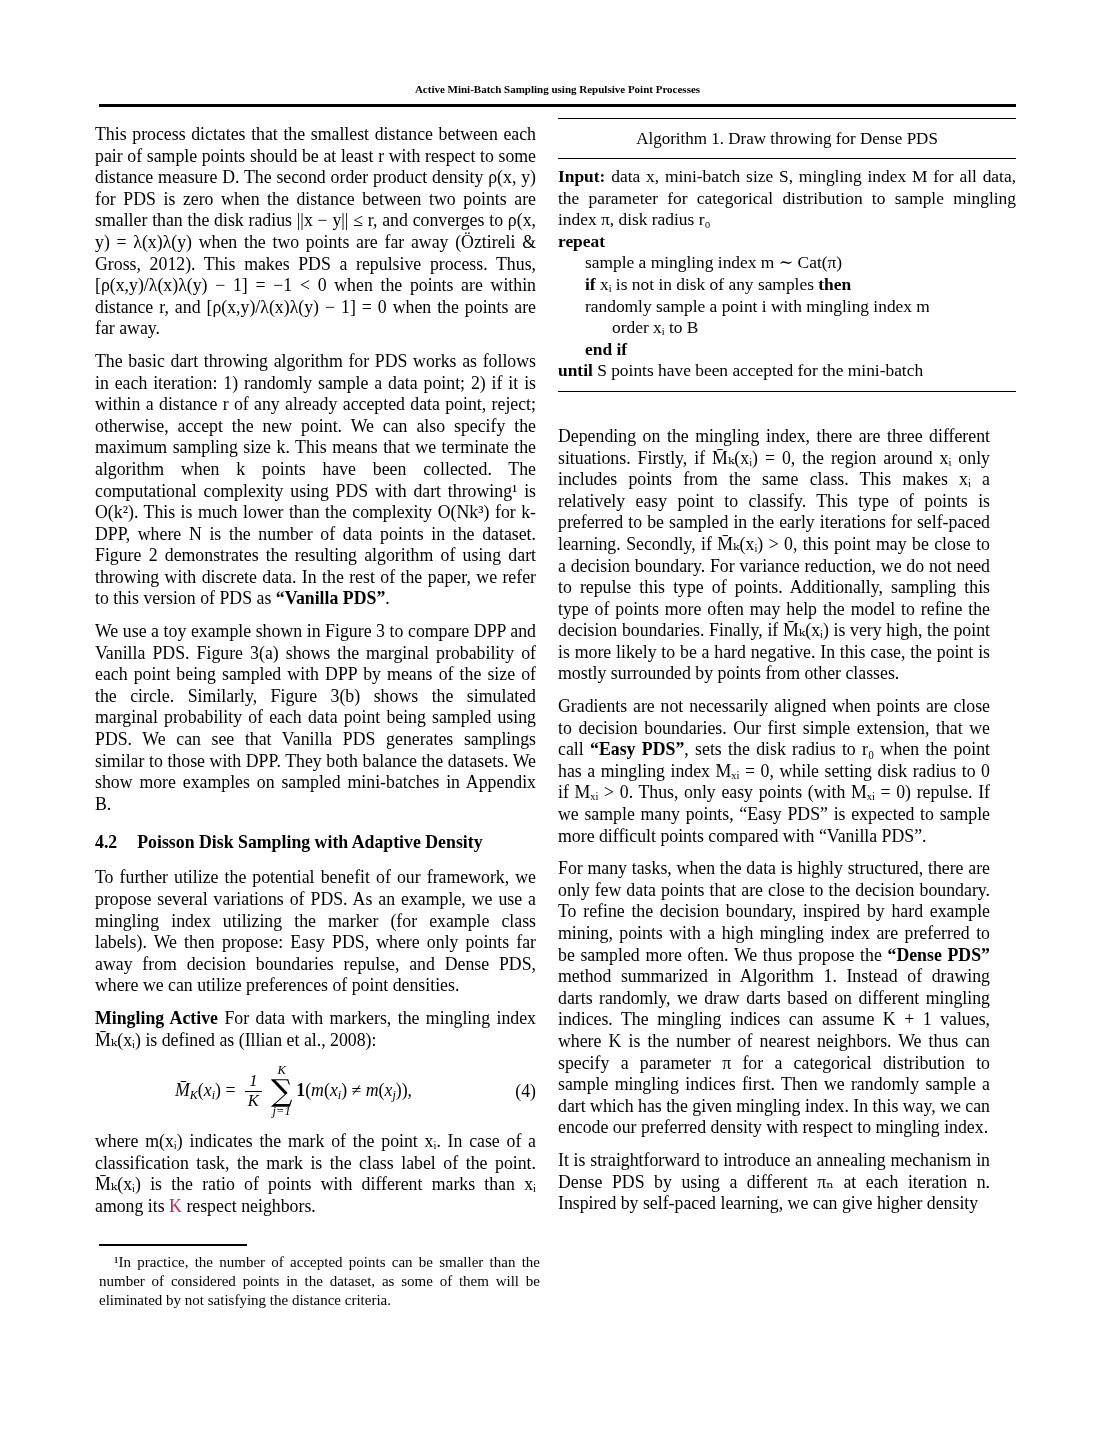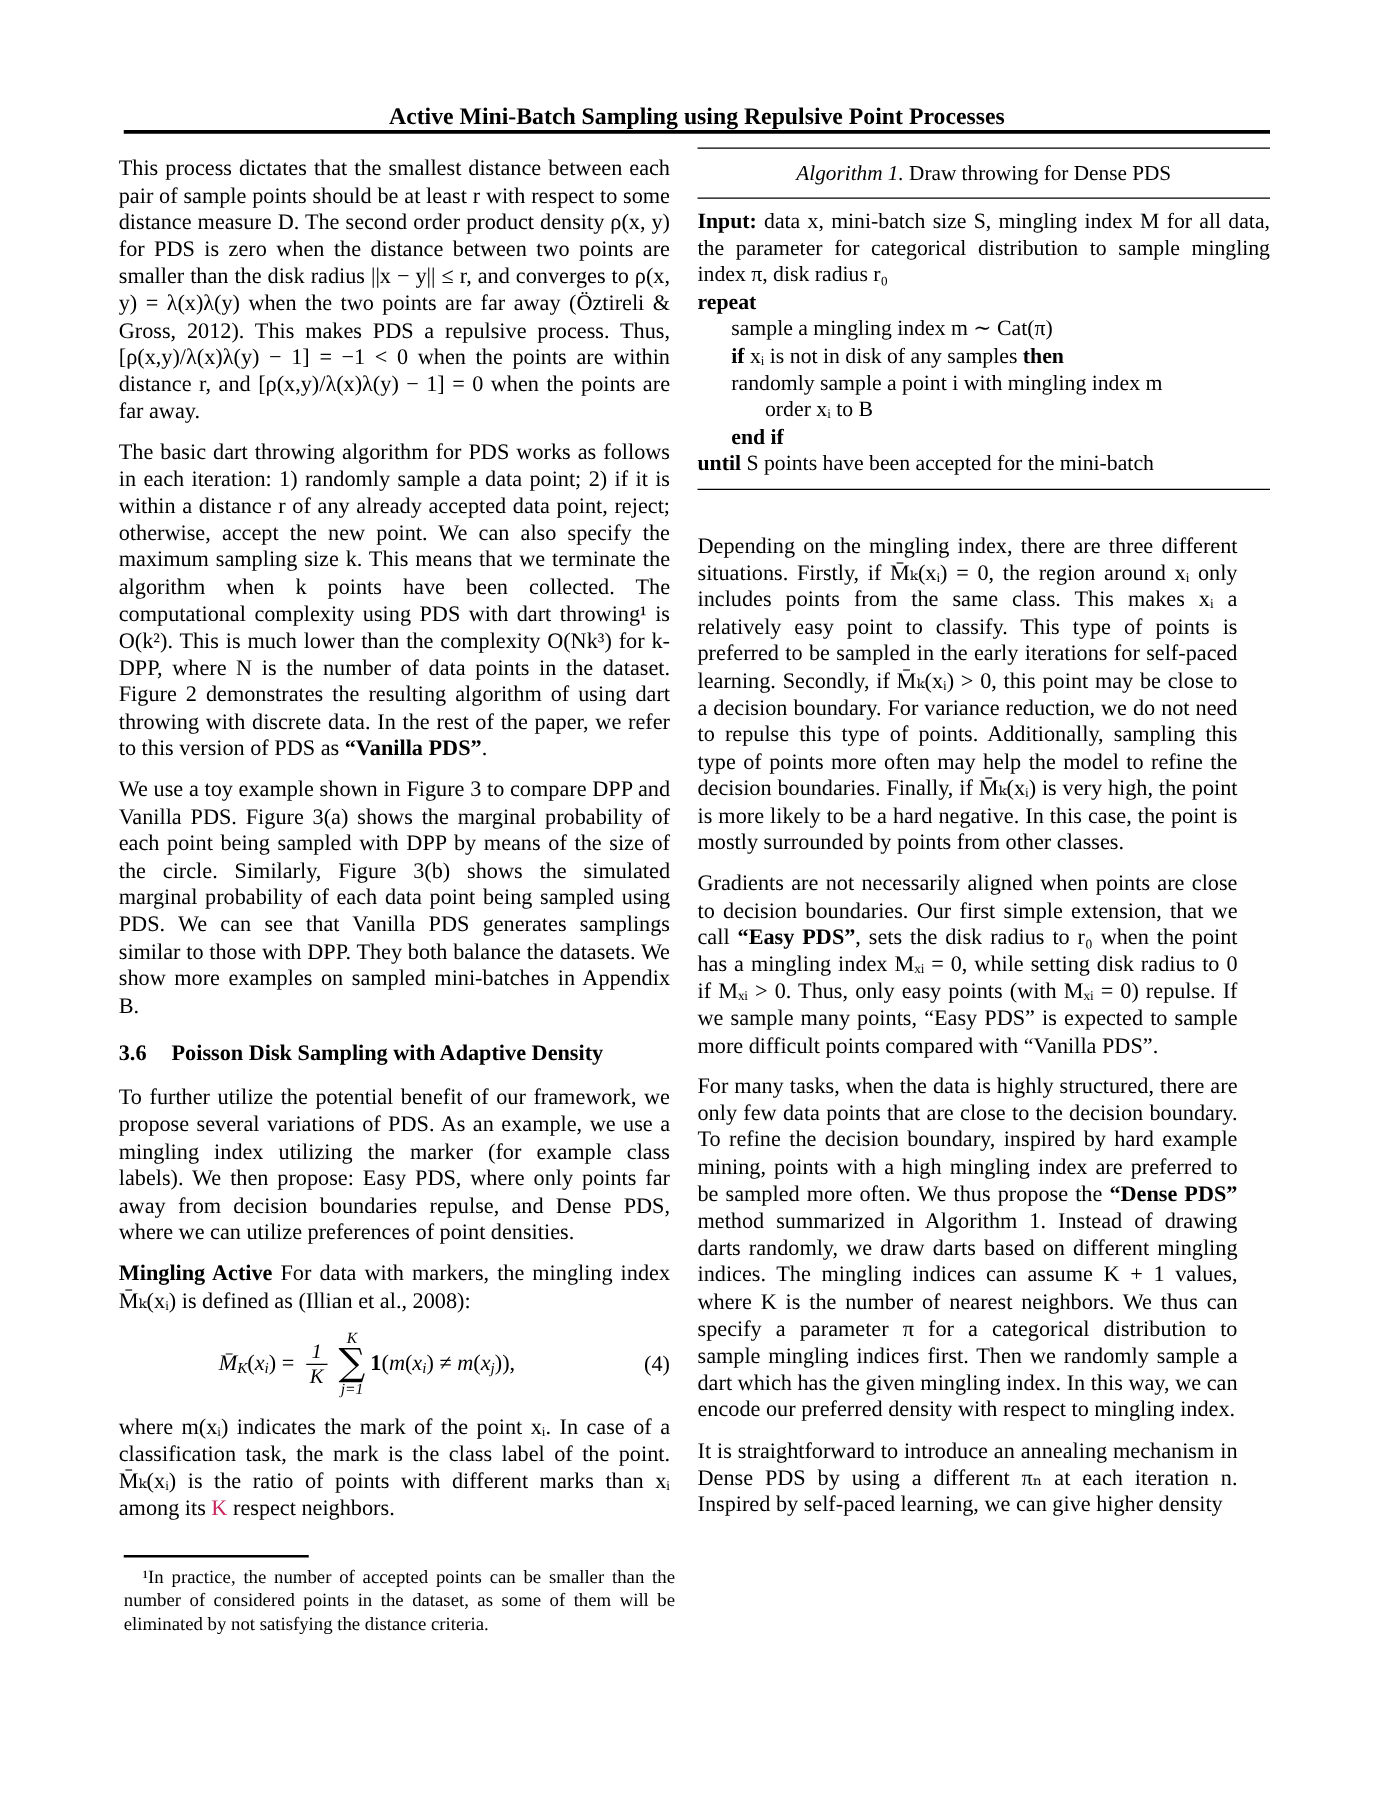--- a/index.html
+++ b/index.html
@@ -5,21 +5,21 @@
   html,body { margin:0; padding:0; background:#ffffff; }
   body {
     width:1113px; height:1440px;
     font-family:"Liberation Serif","DejaVu Serif","DejaVu Sans",serif;
     color:#000;
   }
   .page { position:relative; width:1113px; height:1440px; overflow:hidden; background:#fff; }
 
   .header-title {
     position:absolute; left:99px; top:83px; width:917px;
-    text-align:center; font-weight:bold; font-size:19px;
+    text-align:center; font-weight:bold; font-size:11px;
   }
   .header-rule {
     position:absolute; left:99px; top:104px; width:917px; height:3px; background:#000;
   }
 
   .col { position:absolute; }
   .col-left  { left:95px;  top:124px; width:441px; }
   .col-right { left:558px; top:118px; width:458px; }
 
   p.body-para {
@@ -64,21 +64,21 @@
 
   
   .algo-box {
     border-top:1.7px solid #000; border-bottom:1.7px solid #000;
     margin-bottom:34px; padding-bottom:9px;
   }
   .algo-title {
     text-align:center; font-size:17px;
     padding:10px 0 9px 0; border-bottom:1.2px solid #000; margin-bottom:5px;
   }
-  .algo-title .t-label { font-style:italic; }
+  .algo-title .t-label { }
   .algo-body { padding-top:2px; }
   .algo-line { font-size:17.4px; line-height:21.6px; text-align:justify; }
   .algo-line.indent-1 { padding-left:27px; }
   .algo-line.indent-2 { padding-left:54px; }
 
   
   .footnote-block {
     position:absolute; left:99px; top:1244px; width:441px;
     font-size:15px; line-height:19.4px;
   }
@@ -94,21 +94,21 @@
   <div class="header-rule"></div>
 
   <div class="col col-left">
     <p class="body-para"><span>This process dictates that the smallest distance between each pair of sample points should be at least r with respect to some distance measure D.  The second order product density ρ(x, y) for PDS is zero when the distance between two points are smaller than the disk radius ||x − y|| ≤ r, and converges to ρ(x, y) = λ(x)λ(y) when the two points are far away (Öztireli &amp; Gross, 2012). This makes PDS a repulsive process.  Thus, [ρ(x,y)/λ(x)λ(y) − 1] = −1 &lt; 0 when the points are within distance r, and [ρ(x,y)/λ(x)λ(y) − 1] = 0 when the points are far away.</span></p>
 
     <p class="body-para"><span>The basic dart throwing algorithm for PDS works as follows in each iteration: 1) randomly sample a data point; 2) if it is within a distance r of any already accepted data point, reject; otherwise, accept the new point. We can also specify the maximum sampling size k. This means that we terminate the algorithm when k points have been collected. The computational complexity using PDS with dart throwing¹ is O(k²). This is much lower than the complexity O(Nk³) for k-DPP, where N is the number of data points in the dataset.  Figure 2 demonstrates the resulting algorithm of using dart throwing with discrete data.  In the rest of the paper, we refer to this version of PDS as </span><span class="seg-b">“Vanilla PDS”</span><span>.</span></p>
 
     <p class="body-para"><span>We use a toy example shown in Figure 3 to compare DPP and Vanilla PDS. Figure 3(a) shows the marginal probability of each point being sampled with DPP by means of the size of the circle.  Similarly, Figure 3(b) shows the simulated marginal probability of each data point being sampled using PDS. We can see that Vanilla PDS generates samplings similar to those with DPP. They both balance the datasets. We show more examples on sampled mini-batches in Appendix B.</span></p>
 
     <div class="section-heading">
-      <span>3.6</span>
+      <span>4.2</span>
       <span>Poisson Disk Sampling with Adaptive Density</span>
     </div>
 
     <p class="body-para"><span>To further utilize the potential benefit of our framework, we propose several variations of PDS. As an example, we use a mingling index utilizing the marker (for example class labels). We then propose: Easy PDS, where only points far away from decision boundaries repulse, and Dense PDS, where we can utilize preferences of point densities.</span></p>
 
     <p class="body-para"><span class="seg-b">Mingling Active</span><span> For data with markers, the mingling index M̄ₖ(xᵢ) is defined as (Illian et al., 2008):</span></p>
 
     <div class="equation">
       <span class="eq-main">
         <span><span class="seg-i">M̄</span><span class="seg-i seg-sub">K</span><span>(</span><span class="seg-i">x</span><span class="seg-i seg-sub">i</span><span>) = </span></span>

